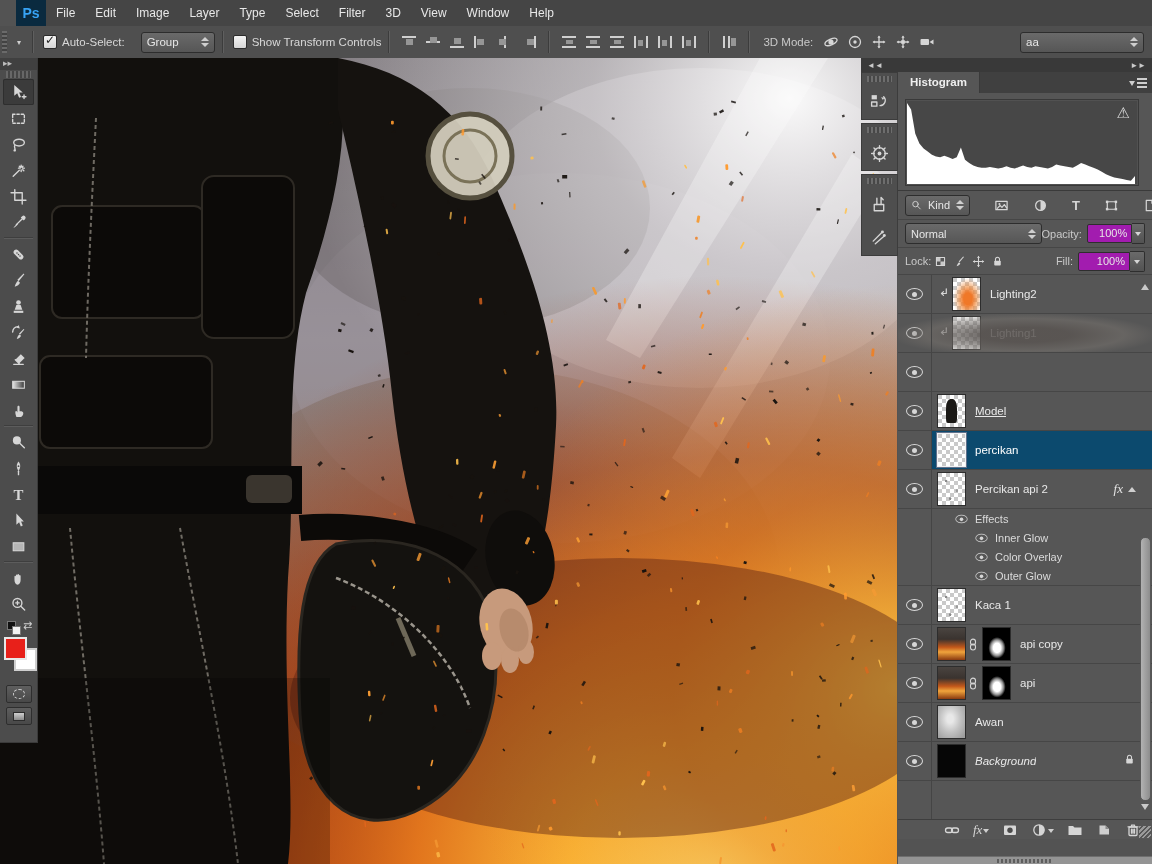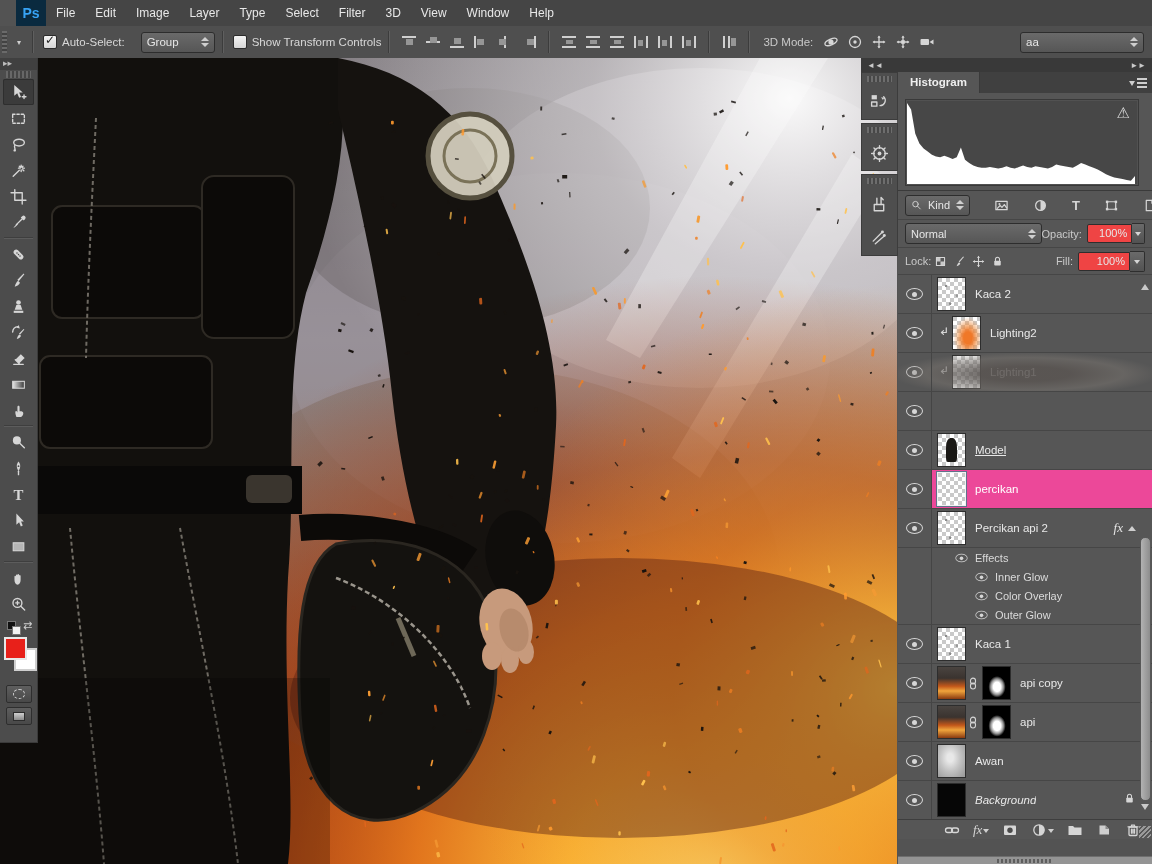--- a/index.html
+++ b/index.html
@@ -79,36 +79,36 @@
   
   .prow{display:flex;align-items:center;padding:0 7px;background:#565656;border-bottom:1px solid #464646;
         font-size:11px;color:#cfcfcf}
   #filterrow{height:28px;gap:24px}
   #blendrow{height:27px}
   #lockrow{height:26px}
   .filtericon{width:19px;height:18px;display:flex;align-items:center;justify-content:center}
   .filtericon svg{width:15px;height:15px}
   .toggle{width:9px;height:16px;border:1px solid #2c2c2c;border-radius:2px;
           background:linear-gradient(#b23c32 0 45%,#e6e6e6 45%)}
-  .valbox{width:42px;height:17px;background:#ef4444;border:1px solid #2e2e2e;border-radius:2px 0 0 2px;
+  .valbox{width:42px;height:17px;background:#a21caf;border:1px solid #2e2e2e;border-radius:2px 0 0 2px;
           color:#e6e6e6;text-align:right;padding:0 4px;line-height:17px}
   .valbtn{width:14px;height:19px;border:1px solid #2e2e2e;border-left:none;border-radius:0 2px 2px 0;
           background:linear-gradient(#6a6a6a,#525252);display:flex;align-items:center;justify-content:center}
   .valbtn::after{content:"";border:3.5px solid transparent;border-top:4.5px solid #d5d5d5;margin-top:4px}
   .lockic{width:17px;height:16px;display:flex;align-items:center;justify-content:center;margin:0 1px}
   .lockic svg{width:13px;height:13px}
   
   #layerslist{position:relative;height:544px;background:#565656;overflow:hidden}
   #eyecolline{position:absolute;left:33px;top:0;bottom:0;width:1px;background:#454545;z-index:3}
   .lrow{height:38px;border-bottom:1px solid #464646;display:flex;align-items:stretch;position:relative}
   .eyecell{width:33px;display:flex;align-items:center;justify-content:center;background:#565656}
   .eye{width:15px;height:10px;border:1px solid #d6d6d6;border-radius:50%;position:relative;background:transparent}
   .eye::after{content:"";position:absolute;left:50%;top:50%;width:5px;height:5px;margin:-2.5px;border-radius:50%;background:#d6d6d6}
   .lbody{flex:1;display:flex;align-items:center;padding-left:6px;min-width:0}
-  .lrow.sel .lbody{background:#ec4899}
+  .lrow.sel .lbody{background:#0c4a6e}
   .lrow.sel .lname{color:#fff}
   .clip{width:14px;height:14px;margin-right:1px;flex:none}
   .thumb{width:29px;height:34px;border:1px solid #2d2d2d;flex:none;box-sizing:border-box}
   .lrow.sel .thumb{border:1px solid #f2f2f2;box-shadow:0 0 0 1px #60708a}
   .checker{background:repeating-conic-gradient(#ffffff 0 25%,#c9c9c9 0 50%) 0 0/8px 8px}
   .th-specks{position:relative}
   .th-specks::after{content:"";position:absolute;inset:0;
      background:radial-gradient(circle at 30% 25%,#8a8a8a 1px,transparent 1.6px),
                 radial-gradient(circle at 70% 55%,#9a9a9a 1px,transparent 1.6px),
                 radial-gradient(circle at 45% 80%,#8a8a8a 1px,transparent 1.6px)}
@@ -995,29 +995,20 @@
     </div>
 
     <div id="layerslist">
       <div id="eyecolline"></div>
       <div id="lrows">
           <div class="lrow">
             <div class="eyecell">
               <span class="eye"></span>
             </div>
             <div class="lbody">
-              <div class="thumb checker th-specks"></div>
-              <span class="lname">Kaca 2</span>
-            </div>
-          </div>
-          <div class="lrow">
-            <div class="eyecell">
-              <span class="eye"></span>
-            </div>
-            <div class="lbody">
               <span class="clip"><svg viewBox="0 0 14 14" style="width:13px;height:13px">
                   <path class="st" d="M10 2 v5 h-5 M7 5 L4.8 7 L7 9"></path>
                 </svg></span>
               <div class="thumb checker th-orange"></div>
               <span class="lname">Lighting2</span>
             </div>
           </div>
           <div class="lrow">
             <div class="eyecell">
               <span class="eye"></span>

